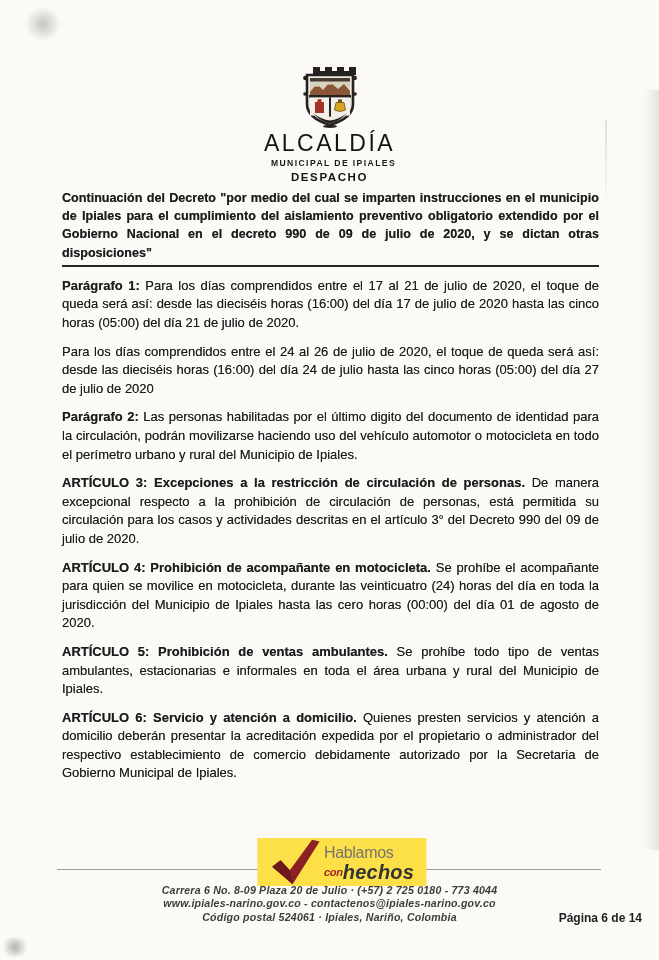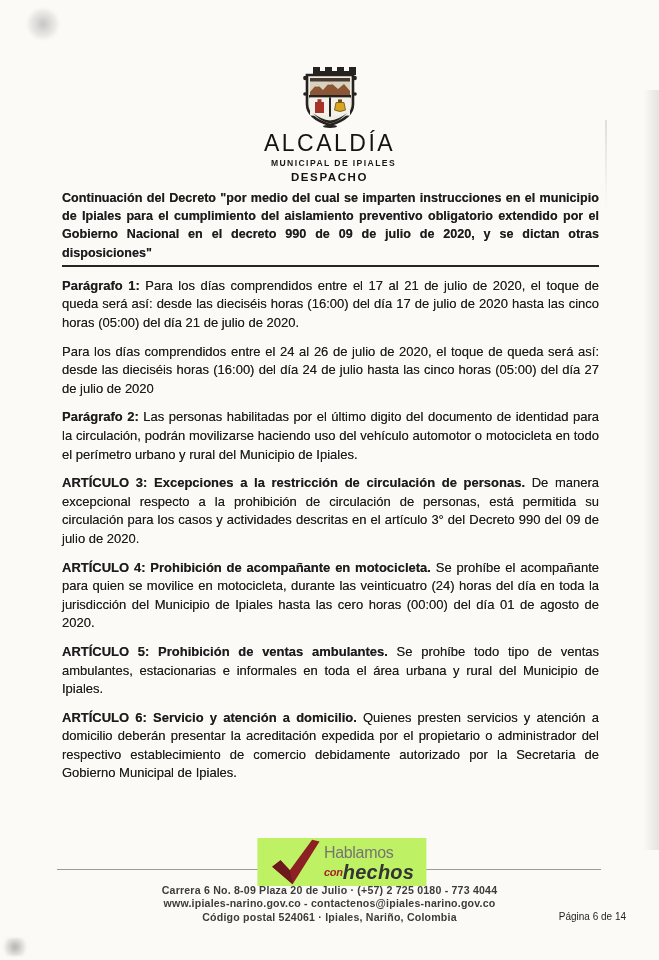--- a/index.html
+++ b/index.html
@@ -44,34 +44,34 @@
     border-bottom:2px solid #252525;
   }
   .para{margin:0 0 10px 0;}
   .para .lead{font-weight:700;}
 
   
   .footer-rule{position:absolute;left:57px;right:58px;top:869px;border-top:1.4px solid #9a9a96;}
   .logo{
     position:absolute;top:838px;left:50%;
     transform:translateX(-50%) translateX(12px);
-    background:#bef264;padding:0 12px;
+    background:#fde047;padding:0 12px;
     display:flex;align-items:flex-start;
   }
   .logo-text{margin-left:3px;padding-top:7px;line-height:1;white-space:nowrap;}
   .hablamos{color:#767472;font-size:16px;letter-spacing:-.3px;font-weight:400;}
   .logo-line2{margin-top:1px;}
   .con{color:#a32127;font-style:italic;font-weight:700;font-size:11px;vertical-align:3px;letter-spacing:-.2px;}
   .hechos{color:#343434;font-style:italic;font-weight:700;font-size:20px;letter-spacing:.2px;}
   .address{
     position:absolute;top:884px;left:0;right:0;text-align:center;
-    font-weight:700;font-size:10.6px;line-height:13.4px;
+    font-style:italic;font-weight:700;font-size:10.6px;line-height:13.4px;
     color:#3d3c3a;letter-spacing:.2px;
   }
-  .pagenum{position:absolute;top:911px;right:33px;font-size:10px;font-weight:400;color:#1f1f1f;}
+  .pagenum{position:absolute;top:911px;right:17px;font-size:12px;font-weight:700;color:#1f1f1f;}
 </style>
 </head>
 <body>
 
 <div class="page">
 
   <div class="artifact art-tl"></div>
   <div class="artifact art-right"></div>
   <div class="artifact art-bl"></div>
   <div class="artifact art-fold"></div>

